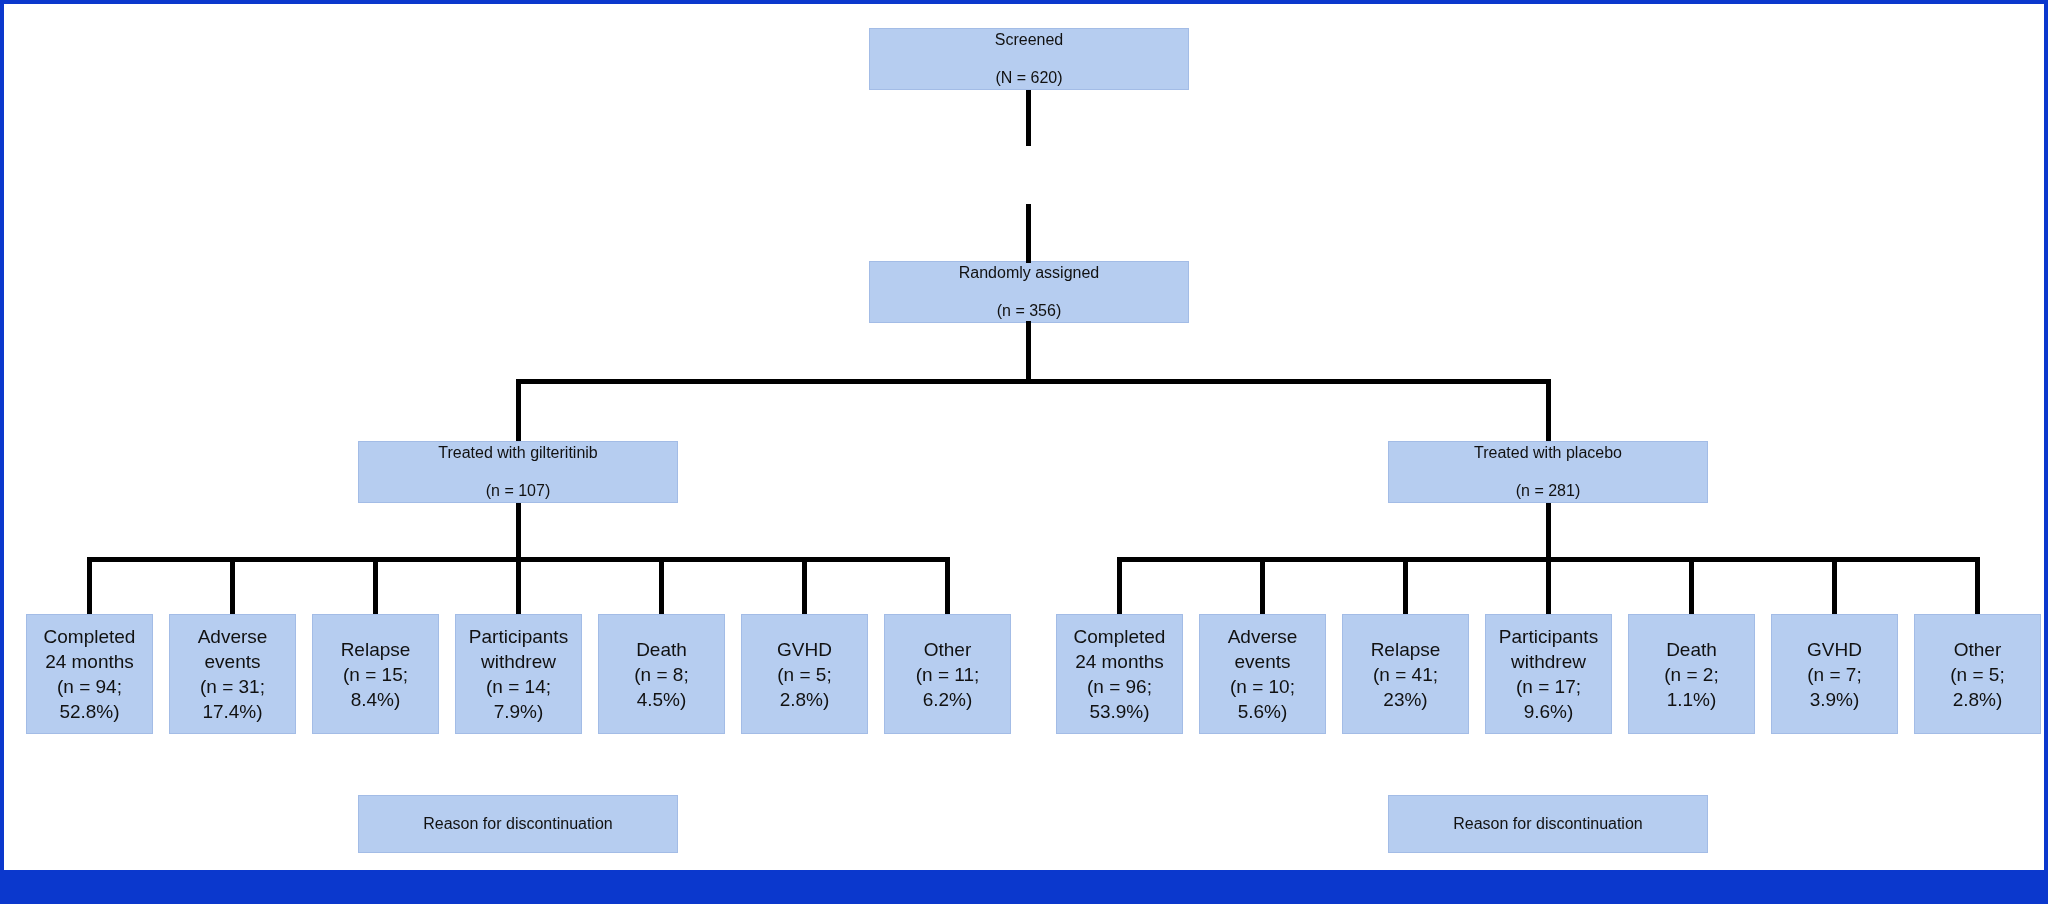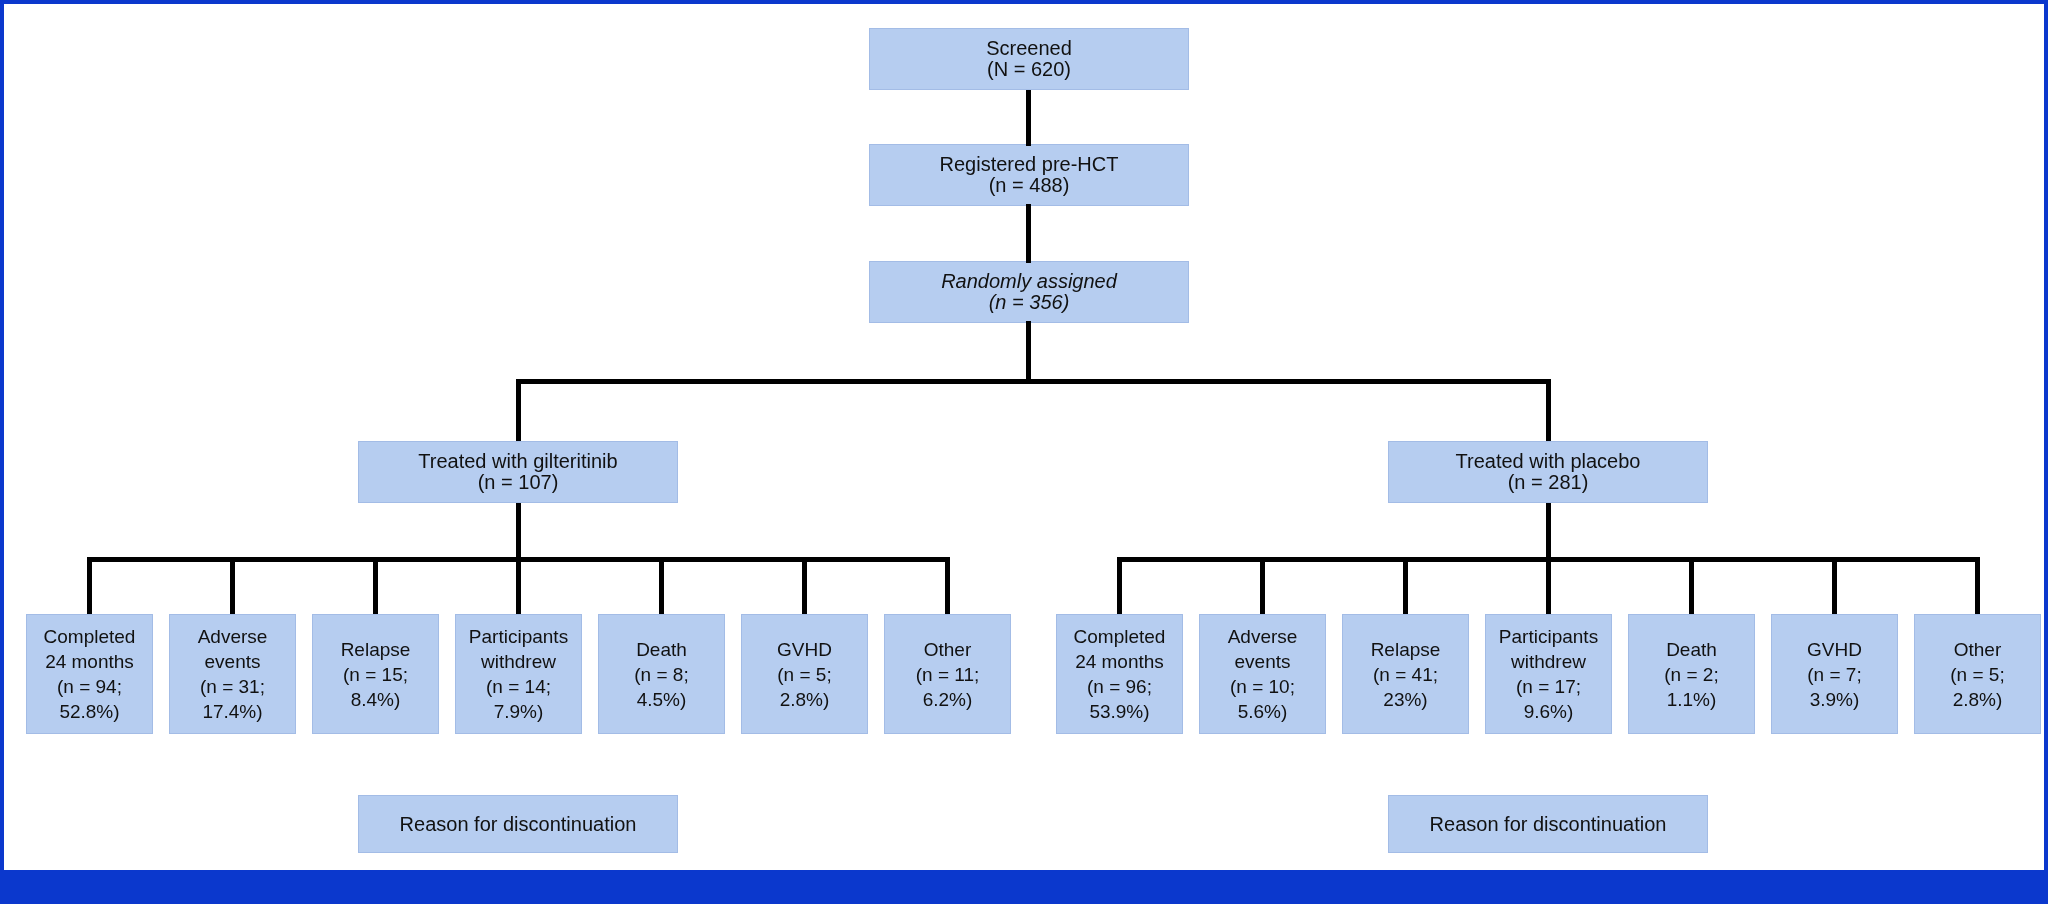--- a/index.html
+++ b/index.html
@@ -25,22 +25,22 @@
   .box {
     position: absolute;
     background: var(--box-fill);
     border: 1px solid var(--box-edge);
     color: var(--text-color);
     display: flex;
     align-items: center;
     justify-content: center;
     text-align: center;
     white-space: pre-line;
-    font-size: 20px;
-    line-height: 21px;
+    font-size: 16px;
+    line-height: 38px;
   }
 
   .box.leaf {
     font-size: 19px;
     line-height: 25px;
   }
 
   .vline, .hline {
     position: absolute;
     background: var(--line-color);
@@ -57,23 +57,21 @@
     background: var(--frame-blue);
   }
 </style>
 </head>
 <body>
 
 <div class="canvas">
 
   <div class="box" style="left:865px; top:24px; width:320px; height:62px;">Screened
 (N = 620)</div>
-  <div class="box" style="left:865px; top:140px; width:320px; height:62px;">Registered pre-HCT
-(n = 488)</div>
-  <div class="box" style="left:865px; top:257px; width:320px; height:62px;font-style:italic;">Randomly assigned
+  <div class="box" style="left:865px; top:257px; width:320px; height:62px;">Randomly assigned
 (n = 356)</div>
 
   <div class="vline" style="left:1022px; top:86px;  height:56px;"></div>
   <div class="vline" style="left:1022px; top:200px; height:59px;"></div>
   <div class="vline" style="left:1022px; top:317px; height:60px;"></div>
 
   <div class="hline" style="left:512px; top:375px; width:1035px;"></div>
   <div class="vline" style="left:512px;  top:377px; height:60px;"></div>
   <div class="vline" style="left:1542px; top:377px; height:60px;"></div>
 

